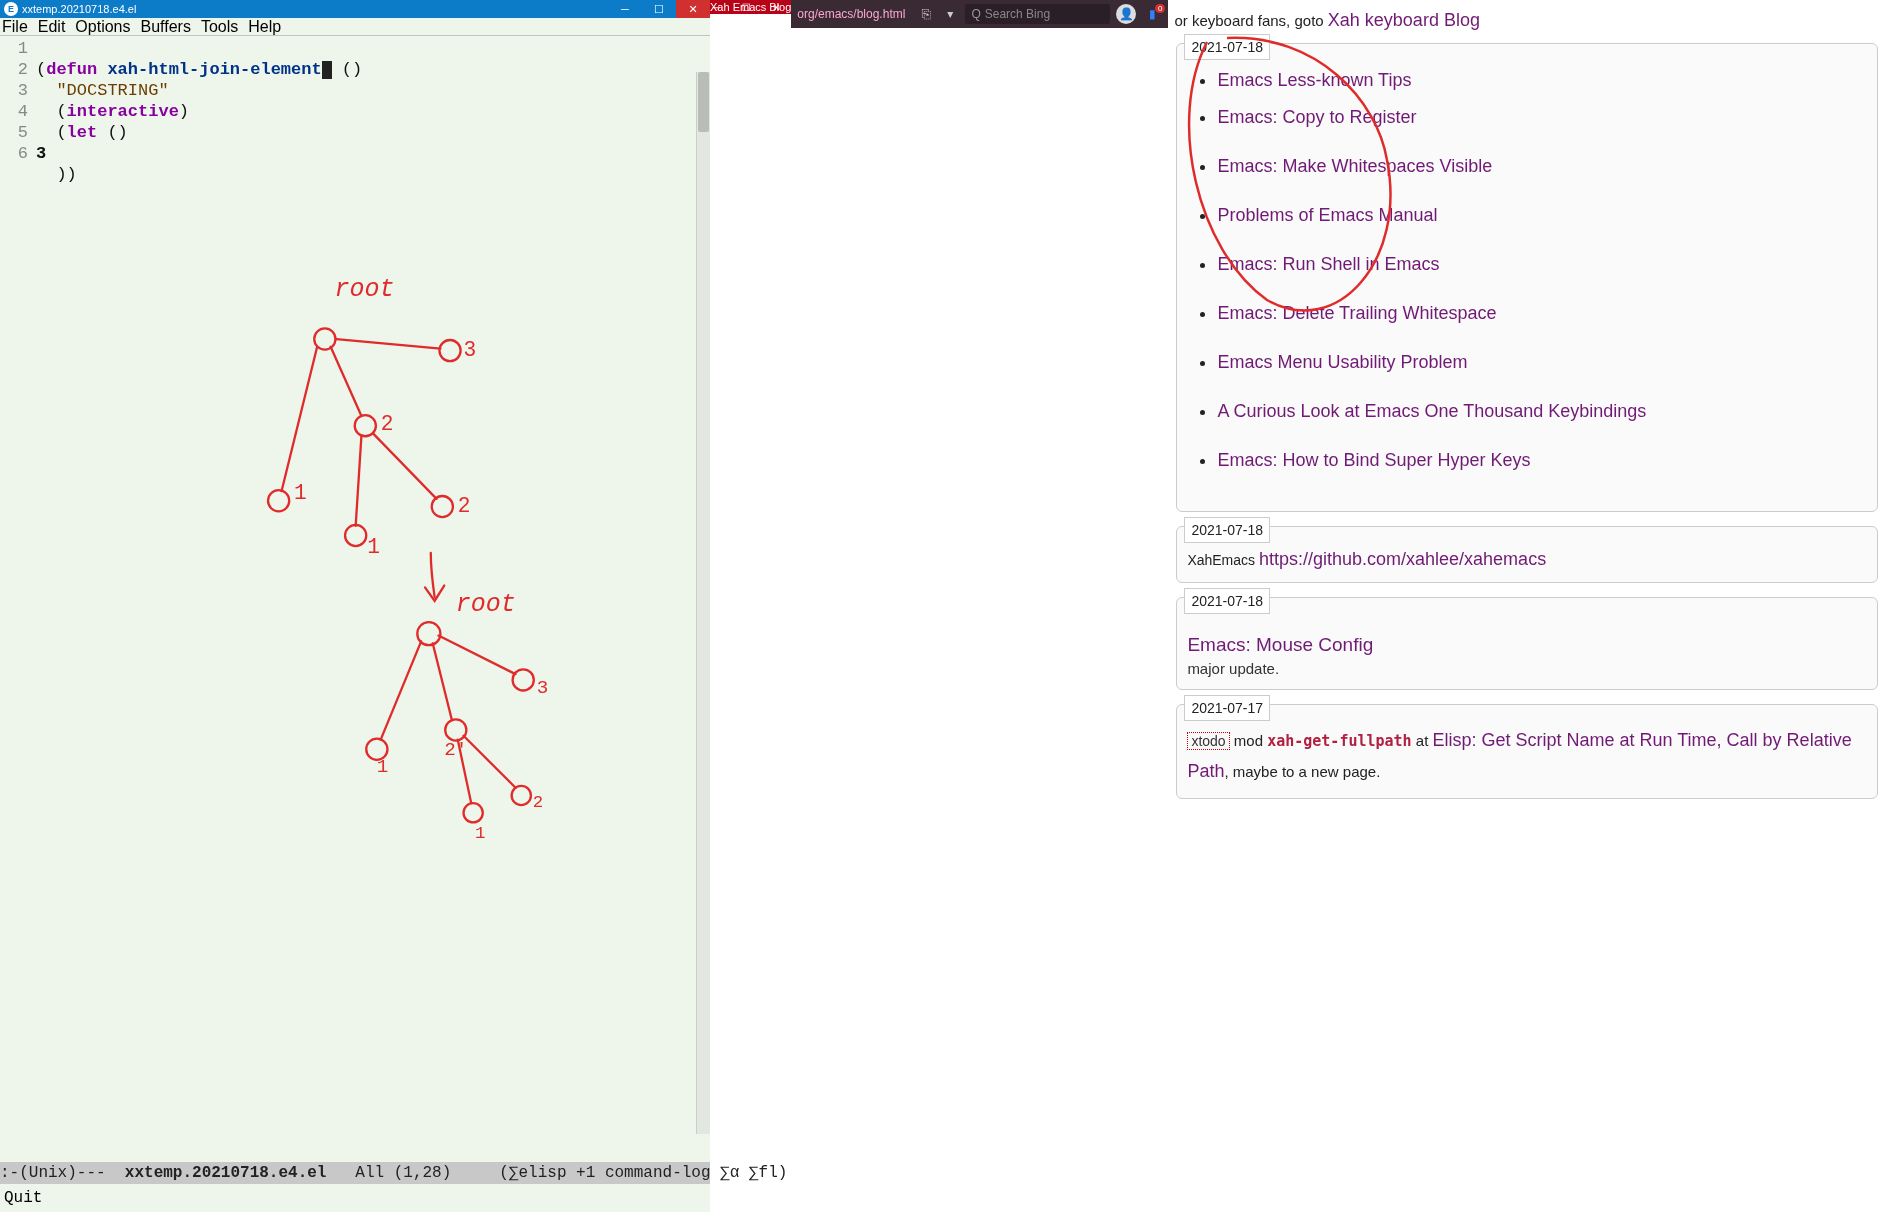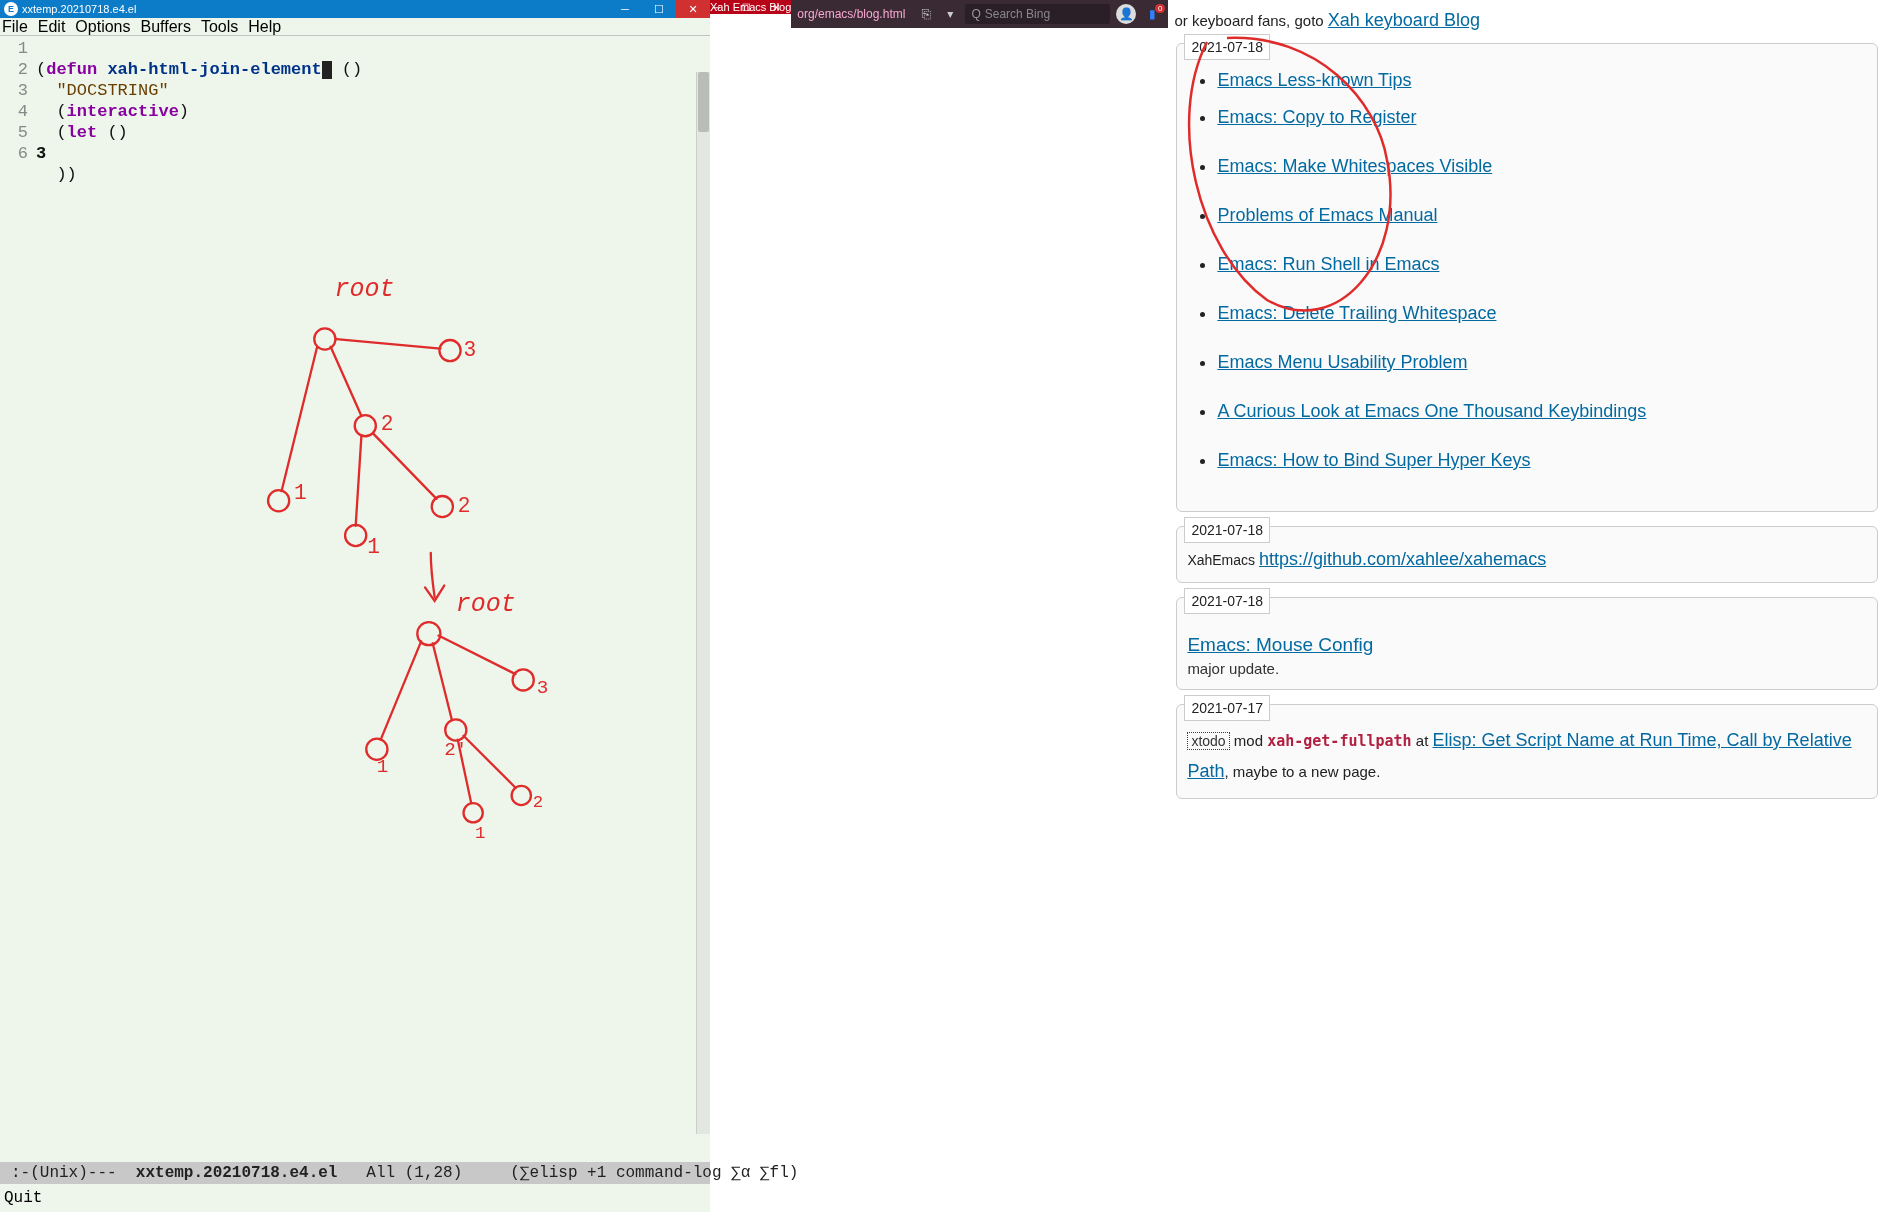--- a/index.html
+++ b/index.html
@@ -22,42 +22,42 @@
   .kw-defun { color: #8800a0; font-weight: bold; text-align: right; }
   .fn-name { color: #003388; font-weight:bold;}
   .str { color: #6a3e00; }
   .kw-int { color: #8800a0; font-weight: bold; }
   .kw-let { color: #8800a0; font-weight: bold; }
   .bold3 { font-weight: bold; }
   .caret-block { background: #222; display:inline-block; width:10px; height:18px; vertical-align:middle;}
   .annot-overlay { position: absolute; left: 0; top: 0; width: 100%; height: 100%; pointer-events: none; }
   .scrollbar-track { position:absolute; right:0; top:36px; bottom:28px; width:14px; background:#e2e8e0; border-left:1px solid #ccc;}
   .scrollbar-thumb { position:absolute; top:0; left:1px; right:1px; height:60px; background:#b8bdb6; border-radius:2px;}
-  .modeline { height: 22px; background: #c8c8c8; font-family: "Consolas","Courier New",monospace; font-size: 16px; display: flex; align-items: center; padding-left: 11px; color:#222; white-space: pre;}
+  .modeline { height: 22px; background: #c8c8c8; font-family: "Consolas","Courier New",monospace; font-size: 16px; display: flex; align-items: center; padding-left: 0; color:#222; white-space: pre;}
   .modeline .mlfile { font-weight: bold; }
   .minibuffer { height: 28px; background: #eef6ec; font-family: "Consolas","Courier New",monospace; font-size: 16px; padding-left:4px; display:flex; align-items:center;}
   
   
   .browser-pane { flex: 1; height: 100%; display: flex; flex-direction: row; background:#fff; }
   .browser-titlebar { height: 14px; background: #b80217; color: #fff; display: flex; align-items: center; justify-content: center; font-size: 11px; position:relative;}
   .browser-titlebar .bwin { position:absolute; right:0; top:0; display:flex;}
   .browser-titlebar .bwin div { width:30px; height:14px; color:#fff; display:flex; align-items:center; justify-content:center; font-size:10px;}
   .browser-toolbar { height: 28px; background: #3a2a33; display: flex; align-items: center; color:#ddd; font-size:12px; padding:0 6px; gap:6px;}
   .url-box { color:#f9a8d4; flex:0 0 auto;}
   .tb-spacer { flex:1; }
   .tb-icon { width:18px; color:#ccc; text-align:center; }
   .search-box { width:145px; height:20px; background:#2a1f26; border-radius:3px; display:flex; align-items:center; padding:0 6px; color:#888; font-size:12px; }
   .search-box .sicon { color:#999; margin-right:4px; font-size:12px;}
   .avatar-circle { width:20px; height:20px; border-radius:50%; background:#ddd; display:flex; align-items:center; justify-content:center; color:#666;}
   .notif { position:relative; width:20px; color:#3080ff; text-align:center;}
   .notif .badge { position:absolute; top:-3px; right:-3px; background:#d03030; color:#fff; font-size:8px; border-radius:6px; padding:0 3px;}
   .browser-content { flex:1; overflow:hidden; background:#fff; font-family: Arial, sans-serif; color:#222; position:relative; }
   .bc-inner { padding: 10px 0 0 6px; }
   .topline { font-size:15px; margin-bottom:12px; }
-  .link { color:#0369a1; cursor:pointer;text-decoration:underline; }
+  .link { color:#701a75; cursor:pointer; }
   .link.big { font-size:18px; }
   .section { border:1px solid #ccc; border-radius:6px; margin:6px 2px 14px 2px; padding:6px 10px 12px 10px; background:#fafafa; position:relative;}
   .datebox { position:absolute; top:-10px; left:7px; background:#fff; border:1px solid #ccc; padding:4px 6px; font-size:14px; color:#222;}
   .section ul { list-style: disc; margin:20px 0 0 30px; }
   .section ul li { font-size:18px; margin:16px 0; }
   .section ul li.tall { margin:28px 0; }
   .gh-row { font-size:14px; margin-top:16px;}
   .gh-row .link { font-size:18px;}
   .mc-row { margin-top:30px;}
   .mc-row .link { font-size:19px; }

